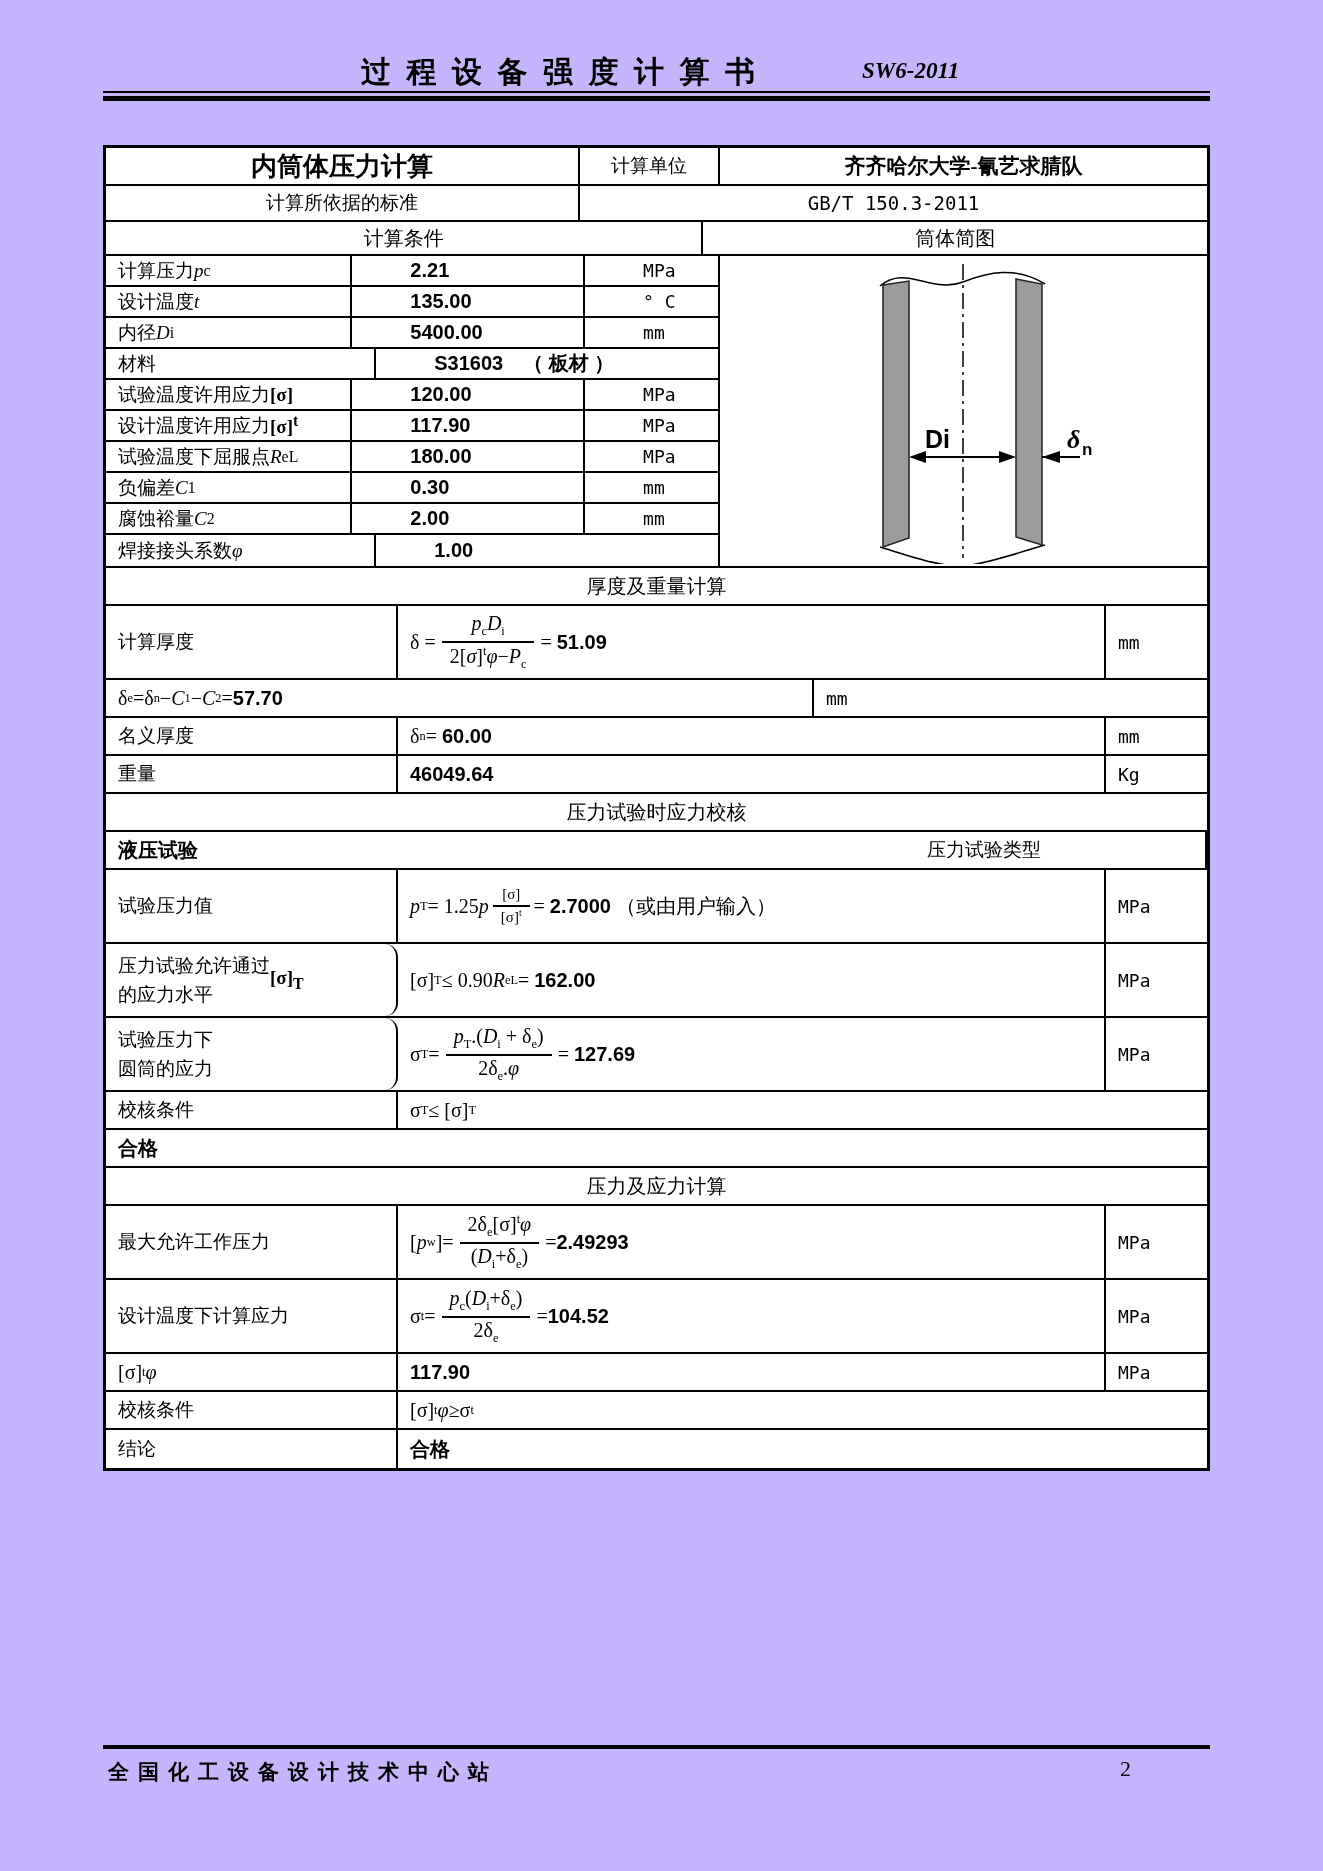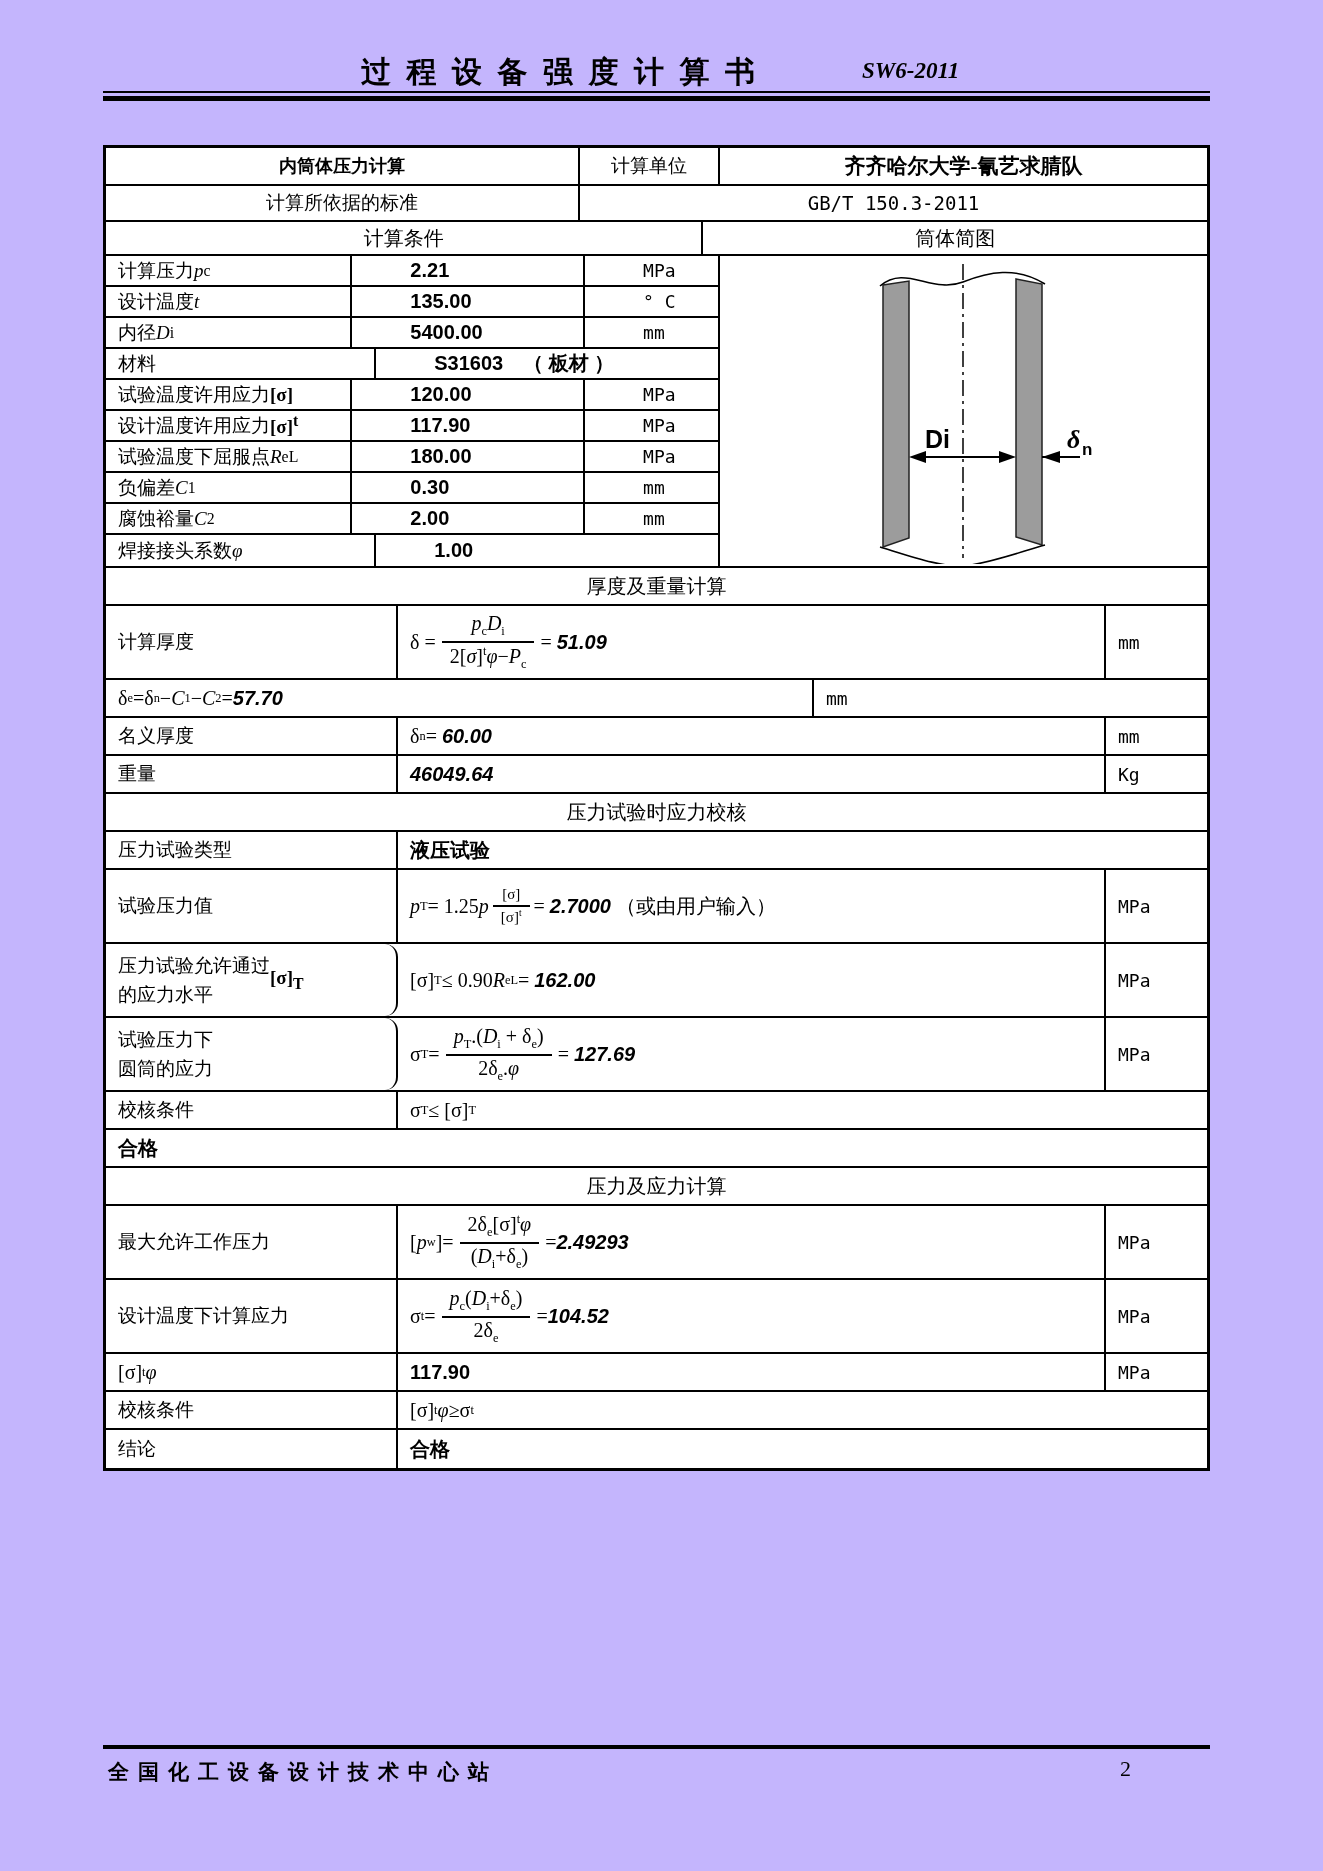--- a/index.html
+++ b/index.html
@@ -39,21 +39,21 @@
 
   
   #split{display:flex;border-bottom:2px solid #000;}
   #param-col{width:612px;}
   #param-col .row:last-child{border-bottom:none;}
   #diagram-cell{width:489px;border-left:2px solid #000;box-sizing:border-box;
                 display:flex;align-items:center;justify-content:center;}
 
   
   .fml{font-size:20px;font-family:"Liberation Serif",serif;}
-  .fml b{font-family:"Liberation Sans",sans-serif;font-size:20px;font-style:italic;}
+  .fml b{font-family:"Liberation Sans",sans-serif;font-size:20px;}
   .fml sub,.fml sup{font-size:0.62em;}
   .frac{display:inline-block;text-align:center;vertical-align:middle;margin:0 6px;}
   .frac .nu{display:block;padding:0 8px 2px;border-bottom:2px solid #000;}
   .frac .de{display:block;padding:1px 8px 0;}
   .frac.sm{font-size:15px;margin:0 4px;}
   .label2{line-height:1.55;border-radius:13px;}
 
   
   #foot-rule{top:1745px;height:4px;}
   #footer-text{position:absolute;left:108px;top:1758px;font-size:21px;font-weight:bold;
@@ -67,21 +67,21 @@
 <div id="page">
 
   <div id="doc-title">过 程 设 备 强 度 计 算 书</div>
   <div id="doc-badge">SW6-2011</div>
   <div id="rule-top" class="rule"></div>
   <div id="rule-bottom" class="rule"></div>
 
   <div id="tbl">
 
     <div class="row h38">
-      <div class="c ctr bold w474" style="font-size:18px">内筒体压力计算</div>
+      <div class="c ctr bold w474" style="font-size:26px">内筒体压力计算</div>
       <div class="c ctr w140">计算单位</div>
       <div class="c ctr bold w487 last" style="font-size:21px">齐齐哈尔大学-氰艺求腈队</div>
     </div>
 
     <div class="row h36">
       <div class="c ctr w474">计算所依据的标准</div>
       <div class="c ctr w627 last" style="font-family:'DejaVu Sans Mono',monospace;font-size:19px">GB/T 150.3-2011</div>
     </div>
 
     <div class="row h34">
@@ -191,22 +191,22 @@
       <div class="c w708 fml">
           <b>46049.64</b>
         </div>
       <div class="c w101 unit last">Kg</div>
     </div>
 
     <div class="row h38">
       <div class="c ctr sec last" style="width:1101px">压力试验时应力校核</div>
     </div>
     <div class="row h38">
+      <div class="c bold last" style="width:809px;font-size:20px">液压试验</div>
       <div class="c w292">压力试验类型</div>
-      <div class="c bold last" style="width:809px;font-size:20px">液压试验</div>
     </div>
     <div class="row h74">
       <div class="c w292">试验压力值</div>
       <div class="c w708 fml"><i>p</i><sub>T</sub> = 1.25<i>p</i> <span class="frac sm">
             <span class="nu">[σ]</span>
             <span class="de">[σ]<sup>t</sup></span>
           </span> =&nbsp; <b>2.7000</b> &nbsp;（或由用户输入）</div>
       <div class="c w101 unit last">MPa</div>
     </div>
     <div class="row h74">

